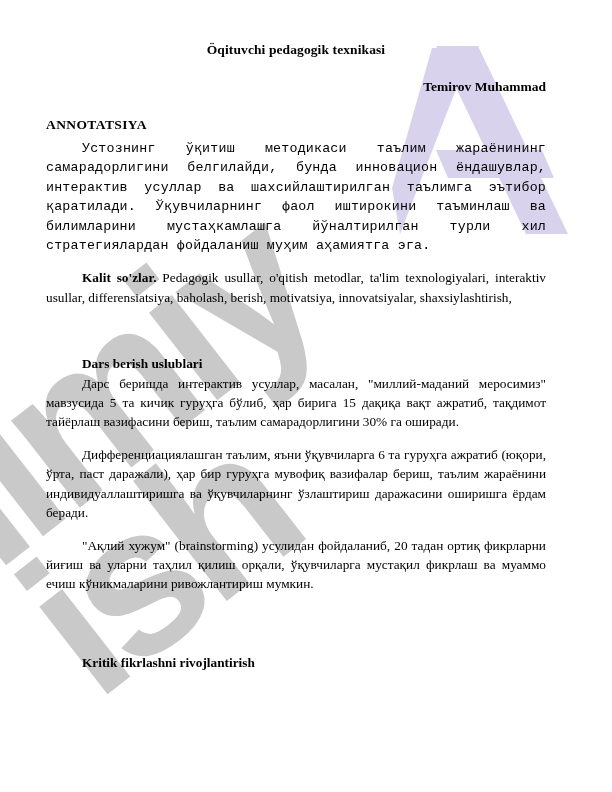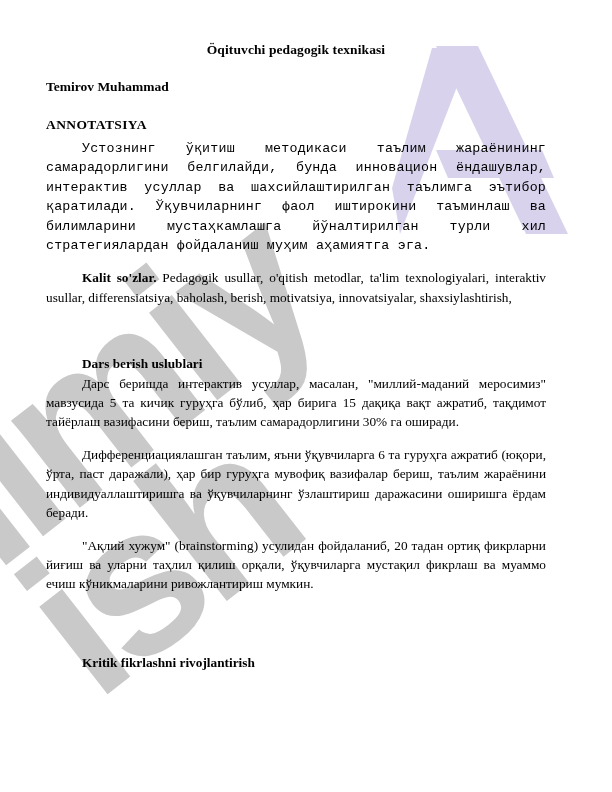--- a/index.html
+++ b/index.html
@@ -62,21 +62,21 @@
     padding: 42px 66px 0 46px;
   }
   .doc-title {
     text-align: center;
     font-weight: bold;
     font-size: 13.5px;
     margin: 0 0 21px 0;
     letter-spacing: 0.1px;
   }
   .doc-author {
-    text-align: left;
+    text-align: right;
     font-weight: bold;
     font-size: 13.5px;
     margin: 0 0 22px 0;
   }
   .doc-section-center {
     text-align: left;
     font-weight: bold;
     font-size: 13.5px;
     margin: 0 0 6px 0;
     letter-spacing: 0.4px;

